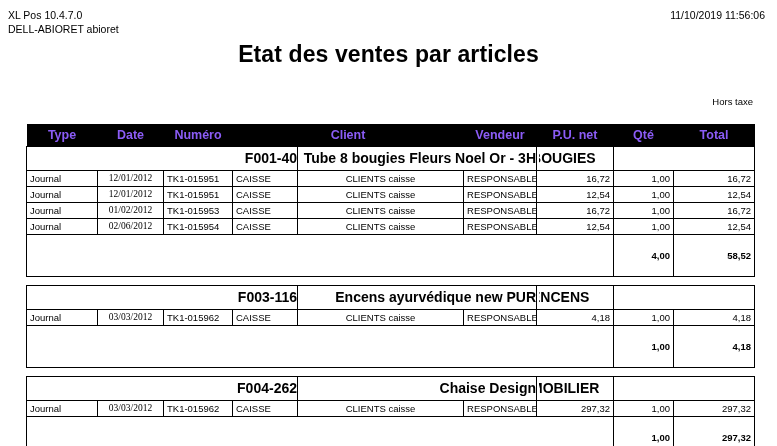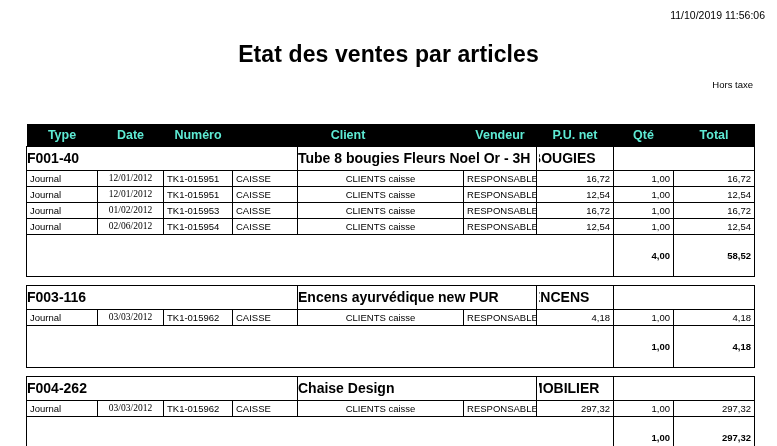--- a/index.html
+++ b/index.html
@@ -54,21 +54,21 @@
   
   .criteria {
     position: absolute;
     top: 95px; left: 30px;
     font-size: 9.5px;
     line-height: 13px;
   }
   .criteria div { white-space: nowrap; }
   .horstaxe {
     position: absolute;
-    top: 78px; right: 24px;
+    top: 95px; right: 24px;
     font-size: 9.5px;
     line-height: 13px;
   }
 
   
   .grid {
     position: absolute;
     left: 26px;
     top: 124px;
     width: 729px;
@@ -81,35 +81,35 @@
     margin: 0;
     overflow: hidden;
     white-space: nowrap;
     height: 17px;
     vertical-align: middle;
   }
 
   
   tr.head th {
     background: #000000;
-    color: #5eead4;
+    color: #8b5cf6;
     font-size: 12.5px;
     font-weight: bold;
     height: 22px;
     text-align: center;
     border: none;
   }
   tr.head th.hl { text-align: center; }
 
   
   tr.grouprow td {
     height: 24px;
     font-size: 14px;
     font-weight: bold;
-    text-align: left;
+    text-align: right;
   }
   tr.grouprow td.codecell { border: 1px solid #000; }
   tr.grouprow td.namecell { border: 1px solid #000; }
   tr.grouprow td.catcell {
     border: 1px solid #000;
     text-align: left;
     padding-left: 2px;
     position: relative;
   }
   tr.grouprow td.catcell .clip {
@@ -164,20 +164,24 @@
     text-align: right;
   }
   tr.grand td.empty { border: 1px solid #000; }
 </style>
 </head>
 <body>
 
 <div class="page">
 
   <div class="topbar">
+    <div class="left">
+      <div>XL Pos 10.4.7.0</div>
+      <div>DELL-ABIORET abioret</div>
+    </div>
     <div class="right">11/10/2019 11:56:06</div>
   </div>
 
   <div class="report-title">Etat des ventes par articles</div>
 
   <div class="horstaxe">Hors taxe</div>
 
   <table class="grid">
     <colgroup>
       <col style="width:71px">

